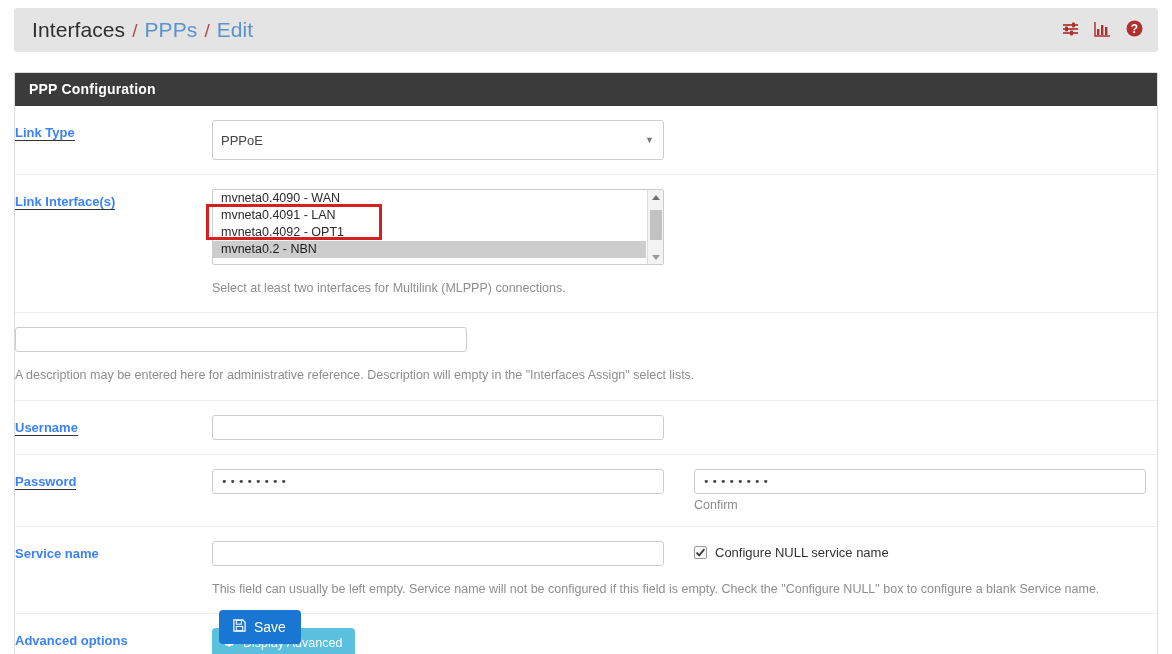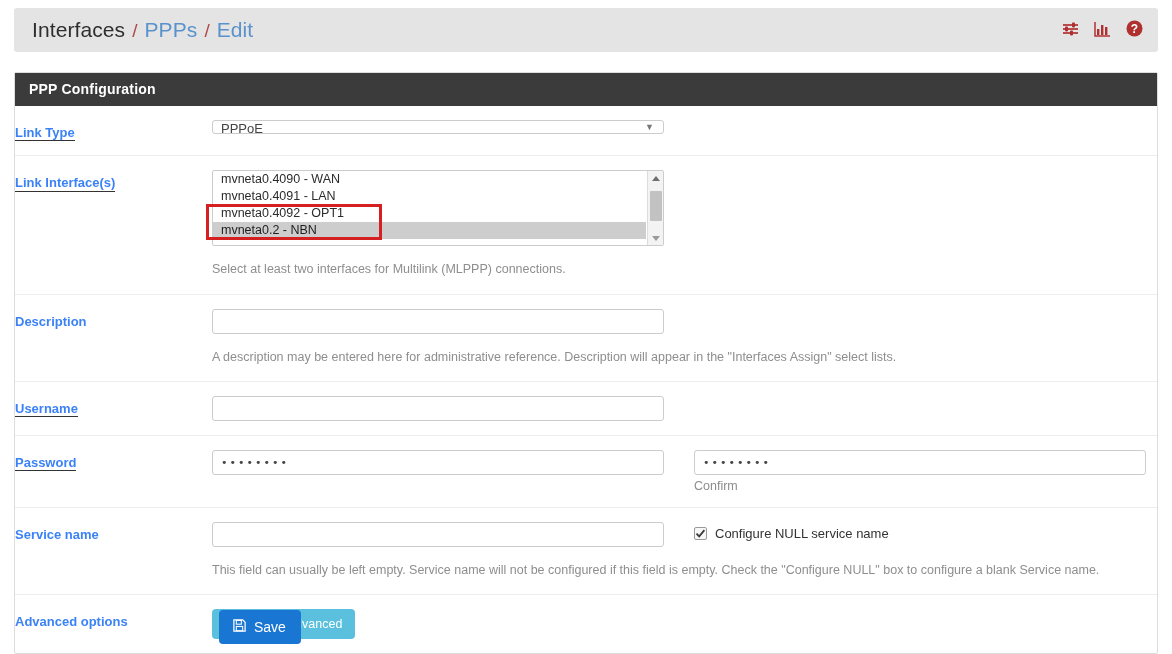--- a/index.html
+++ b/index.html
@@ -130,26 +130,27 @@
   }
   .input-pass {
     letter-spacing: 2px;
     font-family: "DejaVu Sans", sans-serif;
     font-size: 11px;
   }
 
   .select-box {
     position: relative;
     width: 452px;
-    height: 14px;
+    height: 40px;
     border: 1px solid #cccccc;
     border-radius: 3px;
     background: #ffffff;
     box-sizing: border-box;
     display: flex;
+    align-items: center;
     padding: 0 8px;
     font-size: 13px;
     color: #444;
   }
   .select-caret {
     position: absolute;
     right: 9px;
     top: 50%;
     transform: translateY(-50%);
     font-size: 9px;
@@ -375,26 +376,23 @@
             <div class="lb-arrow down">
                 <span class="tri tri-dn"></span>
               </div>
           </div>
         </div>
         <div class="help-block">Select at least two interfaces for Multilink (MLPPP) connections.</div>
       </div>
     </div>
 
     <div class="form-row">
-      <div class="col-label">
-        <span>Description</span>
-      </div>
       <div class="col-field">
         <input class="input-txt" type="text" value="" style="">
-        <div class="help-block">A description may be entered here for administrative reference. Description will appear in the "Interfaces Assign" select lists.</div>
+        <div class="help-block">A description may be entered here for administrative reference. Description will empty in the "Interfaces Assign" select lists.</div>
       </div>
     </div>
 
     <div class="form-row">
       <div class="col-label">
         <span class="req">Username</span>
       </div>
       <div class="col-field">
         <input class="input-txt" type="text" value="" style="">
       </div>

